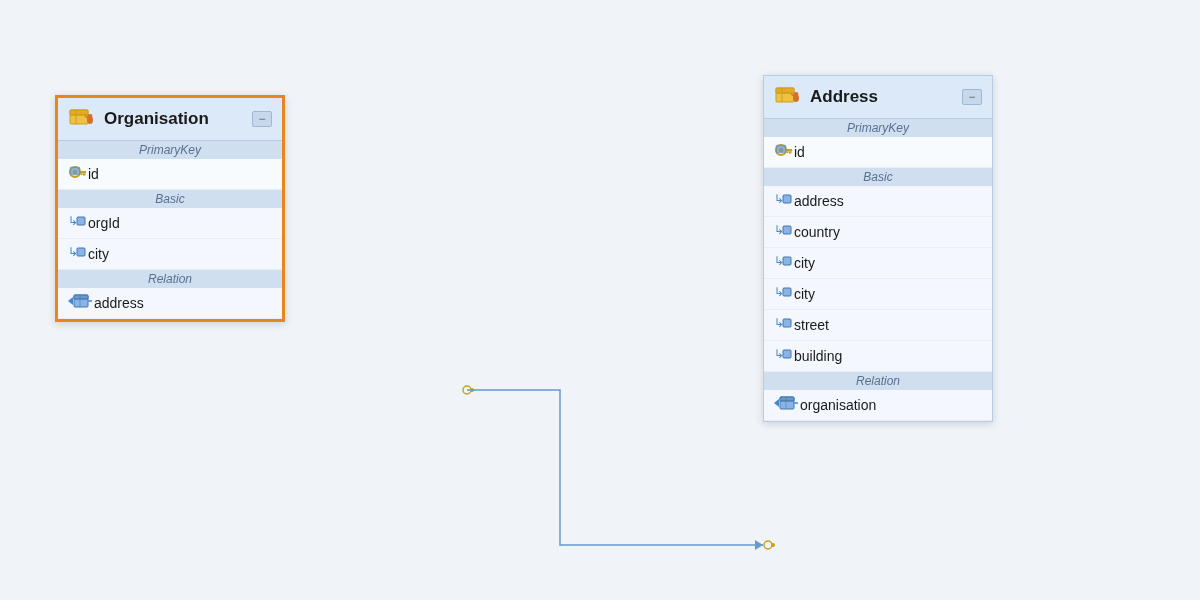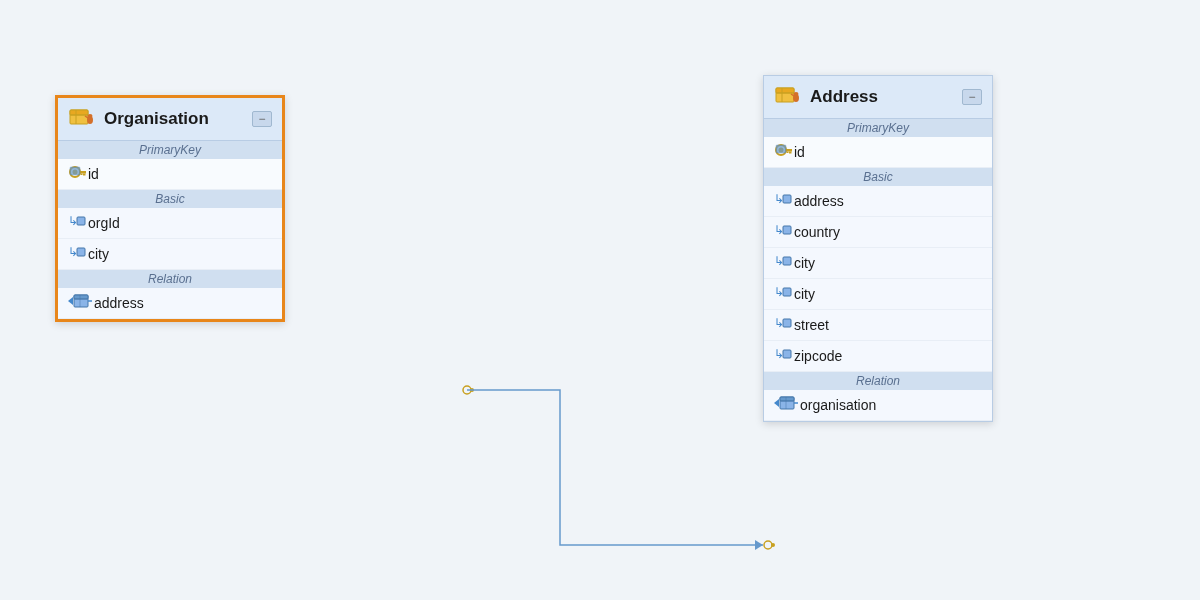--- a/index.html
+++ b/index.html
@@ -296,21 +296,21 @@
       <span class="field-name">street</span>
     </div>
 
     <div class="field-row">
       <span>
         <svg width="20" height="16" viewBox="0 0 20 16">
           <text x="0" y="12" font-size="12" fill="#4488cc">↳</text>
           <rect x="9" y="4" width="8" height="8" rx="1" fill="#8ab4e8" stroke="#4477aa" stroke-width="1"></rect>
         </svg>
       </span>
-      <span class="field-name">zipcode</span>
+      <span class="field-name">building</span>
     </div>
 
     <div class="section-label">Relation</div>
 
     <div class="field-row">
       <span>
         <svg width="26" height="16" viewBox="0 0 26 16">
           <polygon points="0,8 5,4 5,12" fill="#4488cc"></polygon>
           <rect x="6" y="2" width="14" height="12" rx="1" fill="#8ab4e8" stroke="#4477aa" stroke-width="1"></rect>
           <rect x="6" y="2" width="14" height="4" rx="1" fill="#6699cc" stroke="#4477aa" stroke-width="1"></rect>

